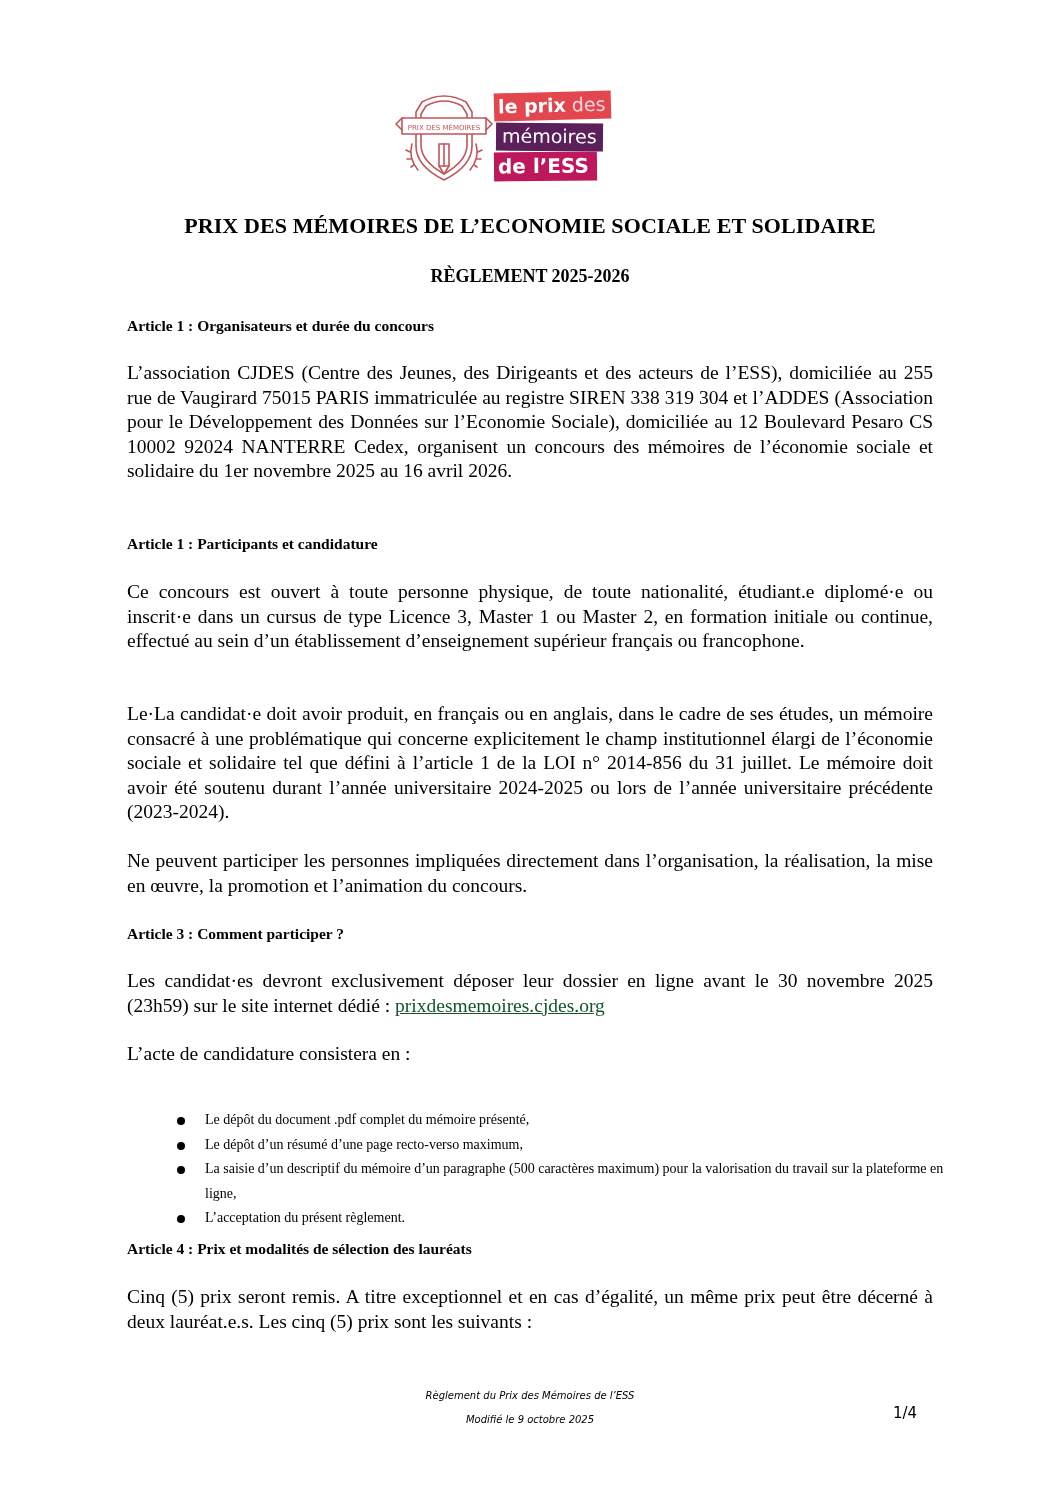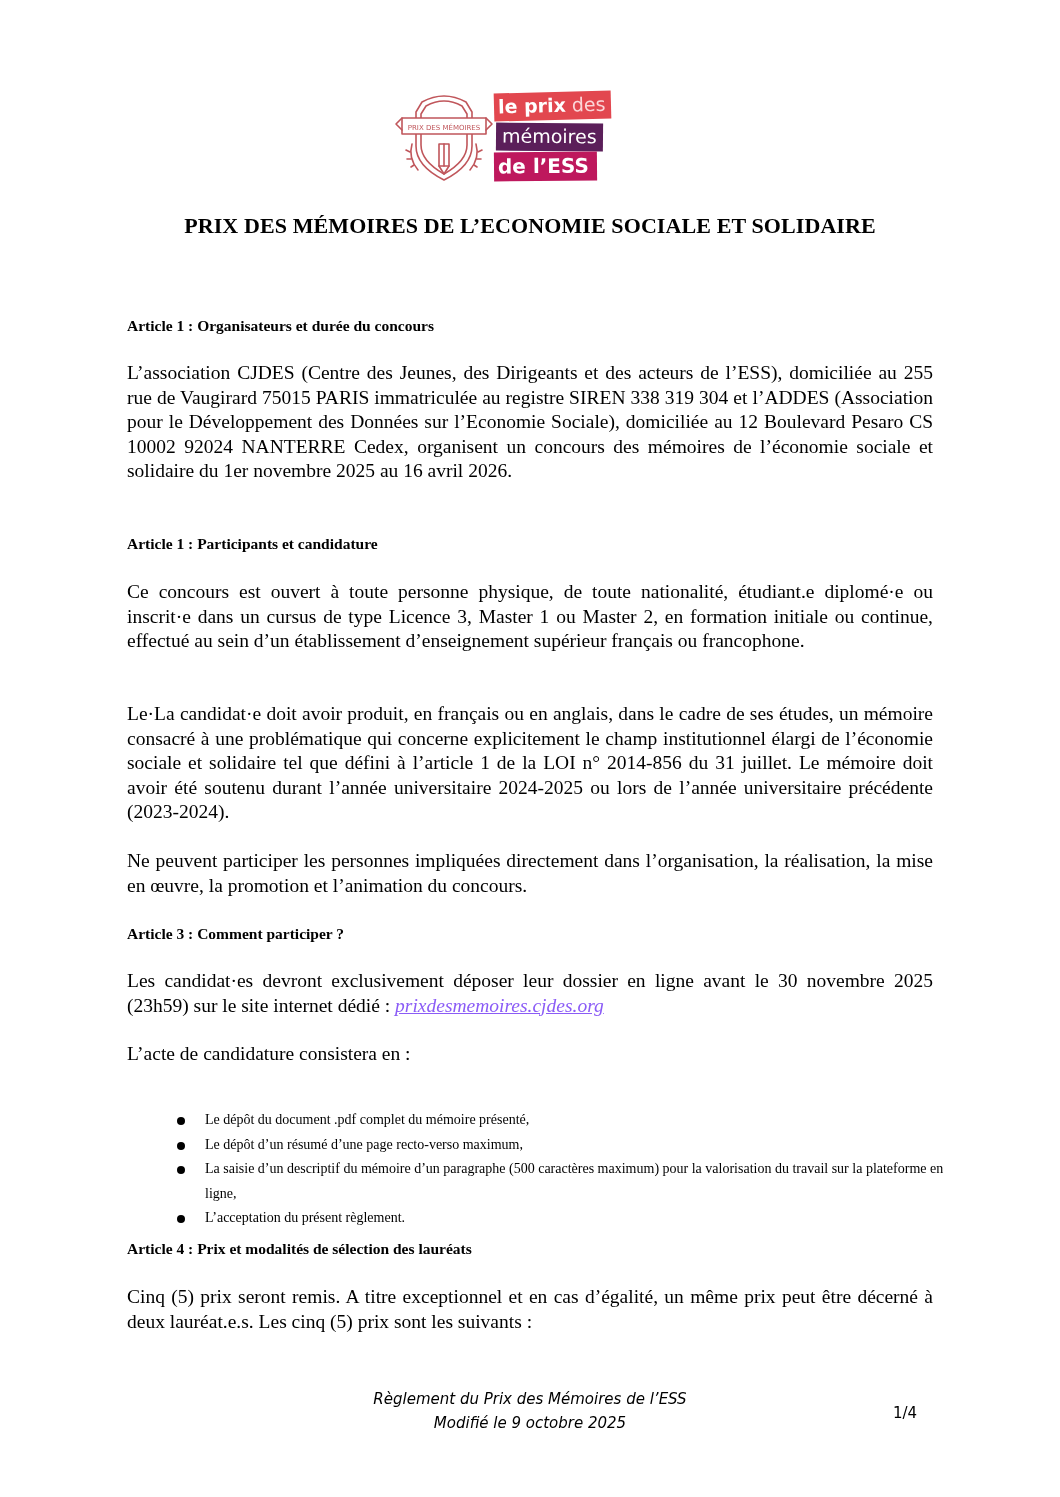--- a/index.html
+++ b/index.html
@@ -17,28 +17,28 @@
     .band-2 { left: 2px; top: 33px; background: #5b1f5a; padding: 4px 6px 5px 6px; font-size: 19px; font-weight: normal; transform: rotate(0.5deg); }
     .band-3 { left: 0; top: 62px; background: #be185d; padding: 4px 8px 5px 4px; font-size: 20px; font-weight: bold; transform: rotate(-0.5deg); }
 
     
     .serif { font-family: "Liberation Serif", "DejaVu Serif", serif; }
     .title { position: absolute; left: 0; width: 1060px; text-align: center; font-weight: bold; }
     .main-title { top: 213px; font-size: 22px; letter-spacing: 0.1px; }
     .sub-title { top: 266px; font-size: 18px; }
     .article-heading { position: absolute; left: 127px; font-size: 15.5px; font-weight: bold; }
     .para { position: absolute; left: 127px; width: 806px; font-size: 19.5px; line-height: 24.5px; text-align: justify; }
-    .para a { color: #8b5cf6; text-decoration: underline; font-style: italic; }
+    .para a { color: #14532d; text-decoration: underline; }
 
     .bullets { position: absolute; left: 127px; width: 806px; margin: 16px; padding: 0; list-style: none; font-size: 14px; line-height: 24.5px; }
     .bullets li { position: relative; padding-left: 62px; }
     .bullets li .dot { position: absolute; left: 34px; top: 9px; width: 8px; height: 8px; border-radius: 50%; background: #000; }
 
     .page-num { position: absolute; left: 893px; top: 1366px; font-family: "DejaVu Sans", sans-serif; font-size: 15px; margin-top: 38px; }
-    .footer { position: absolute; left: 0; width: 1060px; text-align: center; font-family: "DejaVu Sans", sans-serif; font-style: italic; font-size: 15px; }
+    .footer { position: absolute; left: 0; width: 1060px; text-align: center; font-family: "DejaVu Sans", sans-serif; font-style: italic; font-size: 10px; }
     .footer-1 { top: 1390px; }
     .footer-2 { top: 1414px; }
   </style>
 </head>
 <body>
 
 <div class="page">
 
   <div class="logo">
     <svg class="emblem" viewBox="0 0 104 96">
@@ -63,20 +63,21 @@
       <text x="52" y="41.5" text-anchor="middle" font-family="DejaVu Sans, sans-serif" font-size="7" fill="#c0565b">PRIX DES MÉMOIRES</text>
     </svg>
     <div class="wordmark">
       <div class="band band-1"><span class="b">le prix</span><span class="l"> des</span></div>
       <div class="band band-2">mémoires</div>
       <div class="band band-3">de l’ESS</div>
     </div>
   </div>
 
   <div class="title main-title serif">PRIX DES MÉMOIRES DE L’ECONOMIE SOCIALE ET SOLIDAIRE</div>
+  <div class="title sub-title serif">RÈGLEMENT 2025-2026</div>
 
   <div class="article-heading serif" style="top:317px;">Article 1 : Organisateurs et durée du concours</div>
   <div class="para serif" style="top:361px;">L’association CJDES (Centre des Jeunes, des Dirigeants et des acteurs de l’ESS), domiciliée au 255 rue de Vaugirard 75015 PARIS immatriculée au registre SIREN 338 319 304 et l’ADDES (Association pour le Développement des Données sur l’Economie Sociale), domiciliée au 12 Boulevard Pesaro CS 10002 92024 NANTERRE Cedex, organisent un concours des mémoires de l’économie sociale et solidaire du 1er novembre 2025 au 16 avril 2026.</div>
 
   <div class="article-heading serif" style="top:535px;">Article 1 : Participants et candidature</div>
   <div class="para serif" style="top:580px;">Ce concours est ouvert à toute personne physique, de toute nationalité, étudiant.e diplomé·e ou inscrit·e dans un cursus de type Licence 3, Master 1 ou Master 2, en formation initiale ou continue, effectué au sein d’un établissement d’enseignement supérieur français ou francophone.</div>
   <div class="para serif" style="top:702px;">Le·La candidat·e doit avoir produit, en français ou en anglais, dans le cadre de ses études, un mémoire consacré à une problématique qui concerne explicitement le champ institutionnel élargi de l’économie sociale et solidaire tel que défini à l’article 1 de la LOI n° 2014-856 du 31 juillet. Le mémoire doit avoir été soutenu durant l’année universitaire 2024-2025 ou lors de l’année universitaire précédente (2023-2024).</div>
   <div class="para serif" style="top:849px;">Ne peuvent participer les personnes impliquées directement dans l’organisation, la réalisation, la mise en œuvre, la promotion et l’animation du concours.</div>
 
   <div class="article-heading serif" style="top:925px;">Article 3 : Comment participer ?</div>

